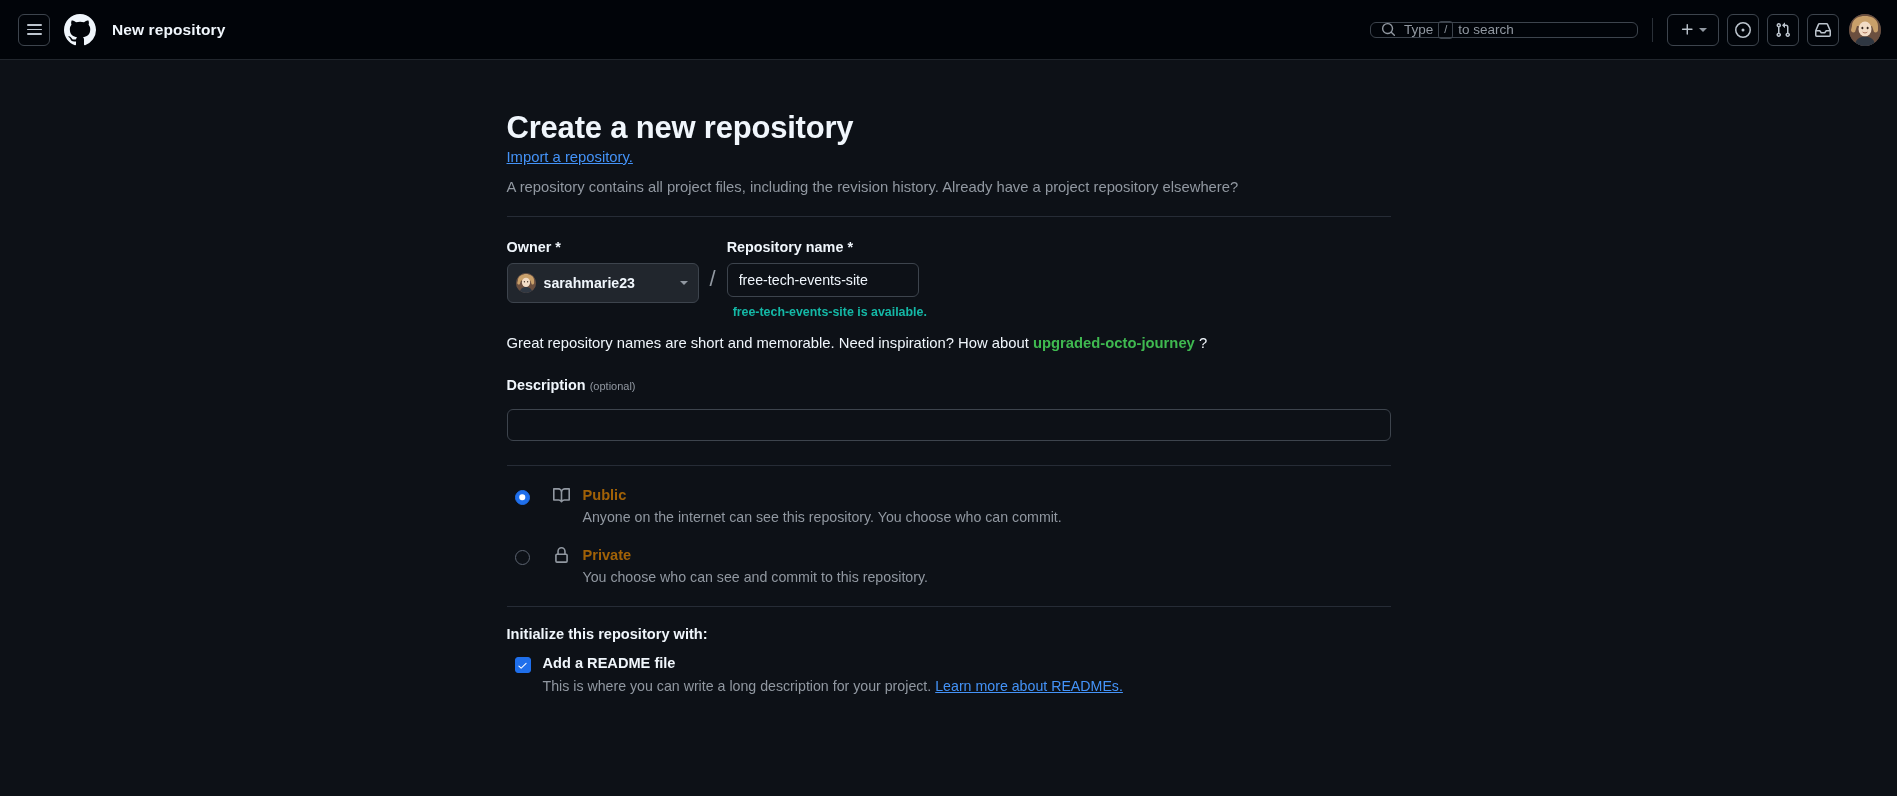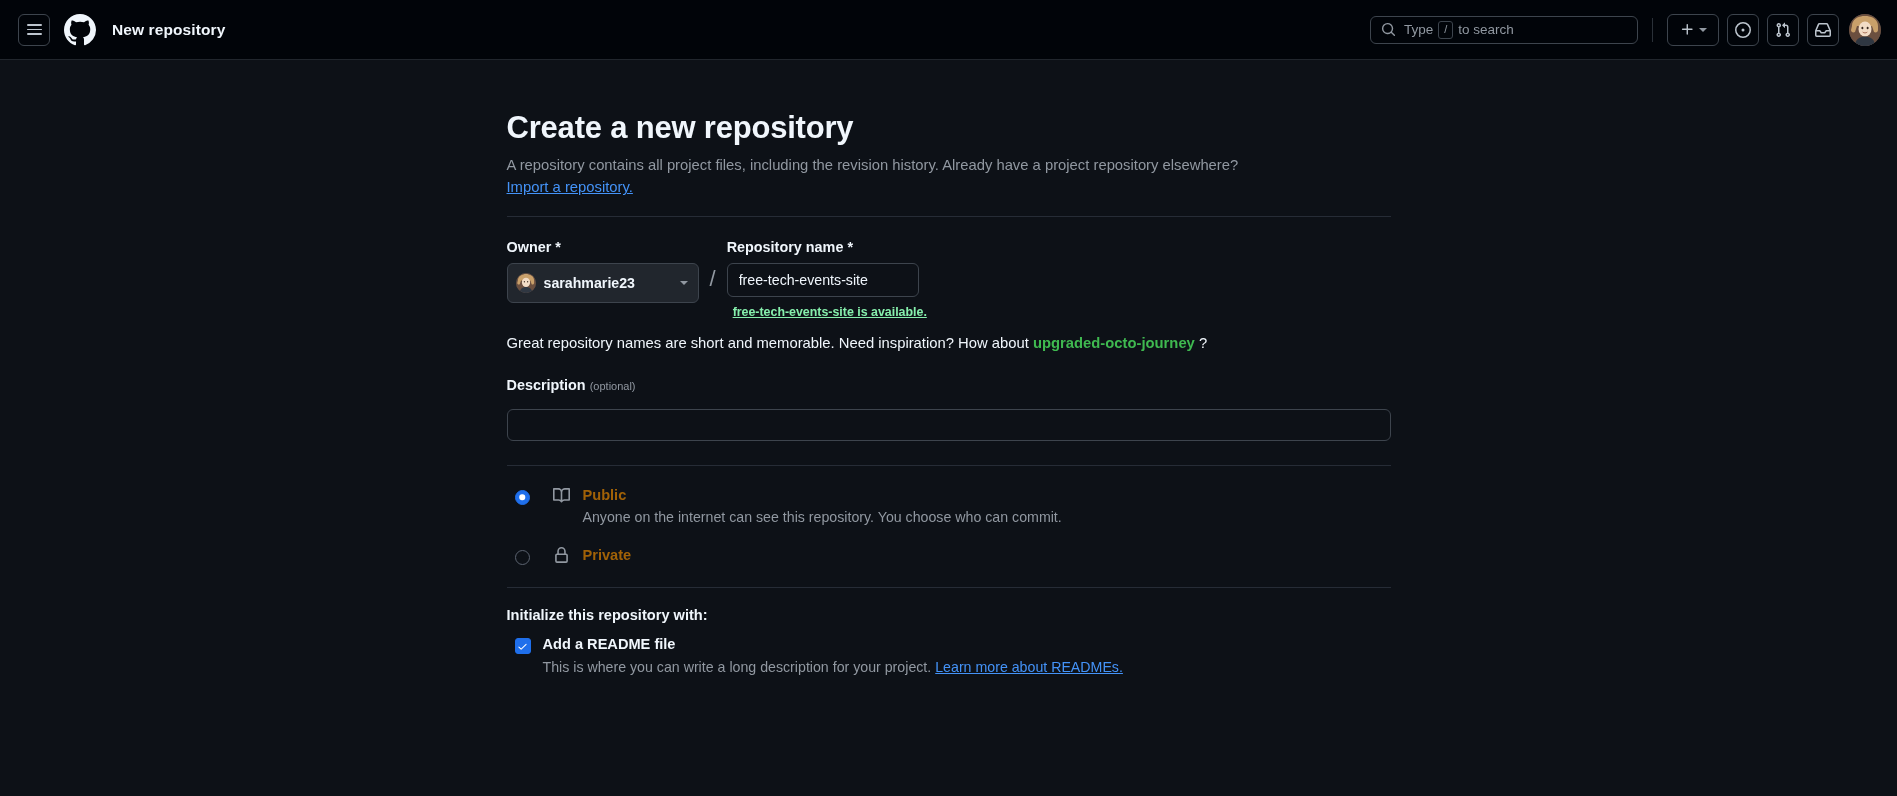--- a/index.html
+++ b/index.html
@@ -44,21 +44,21 @@
     letter-spacing: .1px;
   }
   .header-right {
     margin-left: auto;
     display: flex;
     align-items: center;
     gap: 0;
   }
   .search-box {
     width: 268px;
-    height: 28px;
+    height: 16px;
     border: 1px solid #3d444d;
     border-radius: 6px;
     display: flex;
     align-items: center;
     padding: 0 10px;
     gap: 8px;
     background: transparent;
     cursor: text;
   }
   .search-placeholder {
@@ -202,25 +202,24 @@
     font-size: 14.2px;
     font-family: "Liberation Sans", sans-serif;
     padding: 0 11px;
     outline: none;
   }
   .availability {
     display: flex;
     align-items: center;
     gap: 6px;
     margin-top: 8px;
-    color: #86efac;
+    color: #14b8a6;
     font-size: 12.4px;
     font-weight: 600;
     white-space: nowrap;
-    text-decoration: underline;
   }
 
   .suggestion {
     color: #f0f6fc;
     font-size: 14.8px;
     margin-top: 16px;
   }
   .suggest-name {
     color: #3fb950;
     font-weight: 600;
@@ -405,24 +404,24 @@
     </div>
 
   </div>
 </div>
 
 <div class="page-wrap">
   <div class="form-col">
 
     <h1 class="page-title">Create a new repository</h1>
 
-    <div class="page-subtitle">A repository contains all project files, including the revision history. Already have a project repository elsewhere?</div>
     <div class="page-subtitle import-line">
       <a class="link">Import a repository.</a>
     </div>
+    <div class="page-subtitle">A repository contains all project files, including the revision history. Already have a project repository elsewhere?</div>
 
     <hr class="rule">
 
 
     <div class="name-row">
 
       <div class="owner-col">
         <label class="field-label">Owner *</label>
         <div class="owner-select">
           <span class="owner-avatar">
@@ -489,20 +488,21 @@
 
       <div class="vis-option">
         <span class="radio"></span>
         <span class="vis-icon">
           <svg width="17" height="17" viewBox="0 0 16 16" fill="#9198a1">
             <path d="M4 4a4 4 0 0 1 8 0v2h.25c.966 0 1.75.784 1.75 1.75v5.5A1.75 1.75 0 0 1 12.25 15h-8.5A1.75 1.75 0 0 1 2 13.25v-5.5C2 6.784 2.784 6 3.75 6H4Zm8.25 3.5h-8.5a.25.25 0 0 0-.25.25v5.5c0 .138.112.25.25.25h8.5a.25.25 0 0 0 .25-.25v-5.5a.25.25 0 0 0-.25-.25ZM10.5 6V4a2.5 2.5 0 1 0-5 0v2Z"></path>
           </svg>
         </span>
         <span class="vis-text">
           <span class="vis-title">Private</span>
+          <span class="vis-desc" style="display:block">You choose who can see and commit to this repository.</span>
         </span>
       </div>
 
     </div>
 
     <hr class="rule3">
 
     <div class="init-block">
       <div class="init-heading">Initialize this repository with:</div>
 

